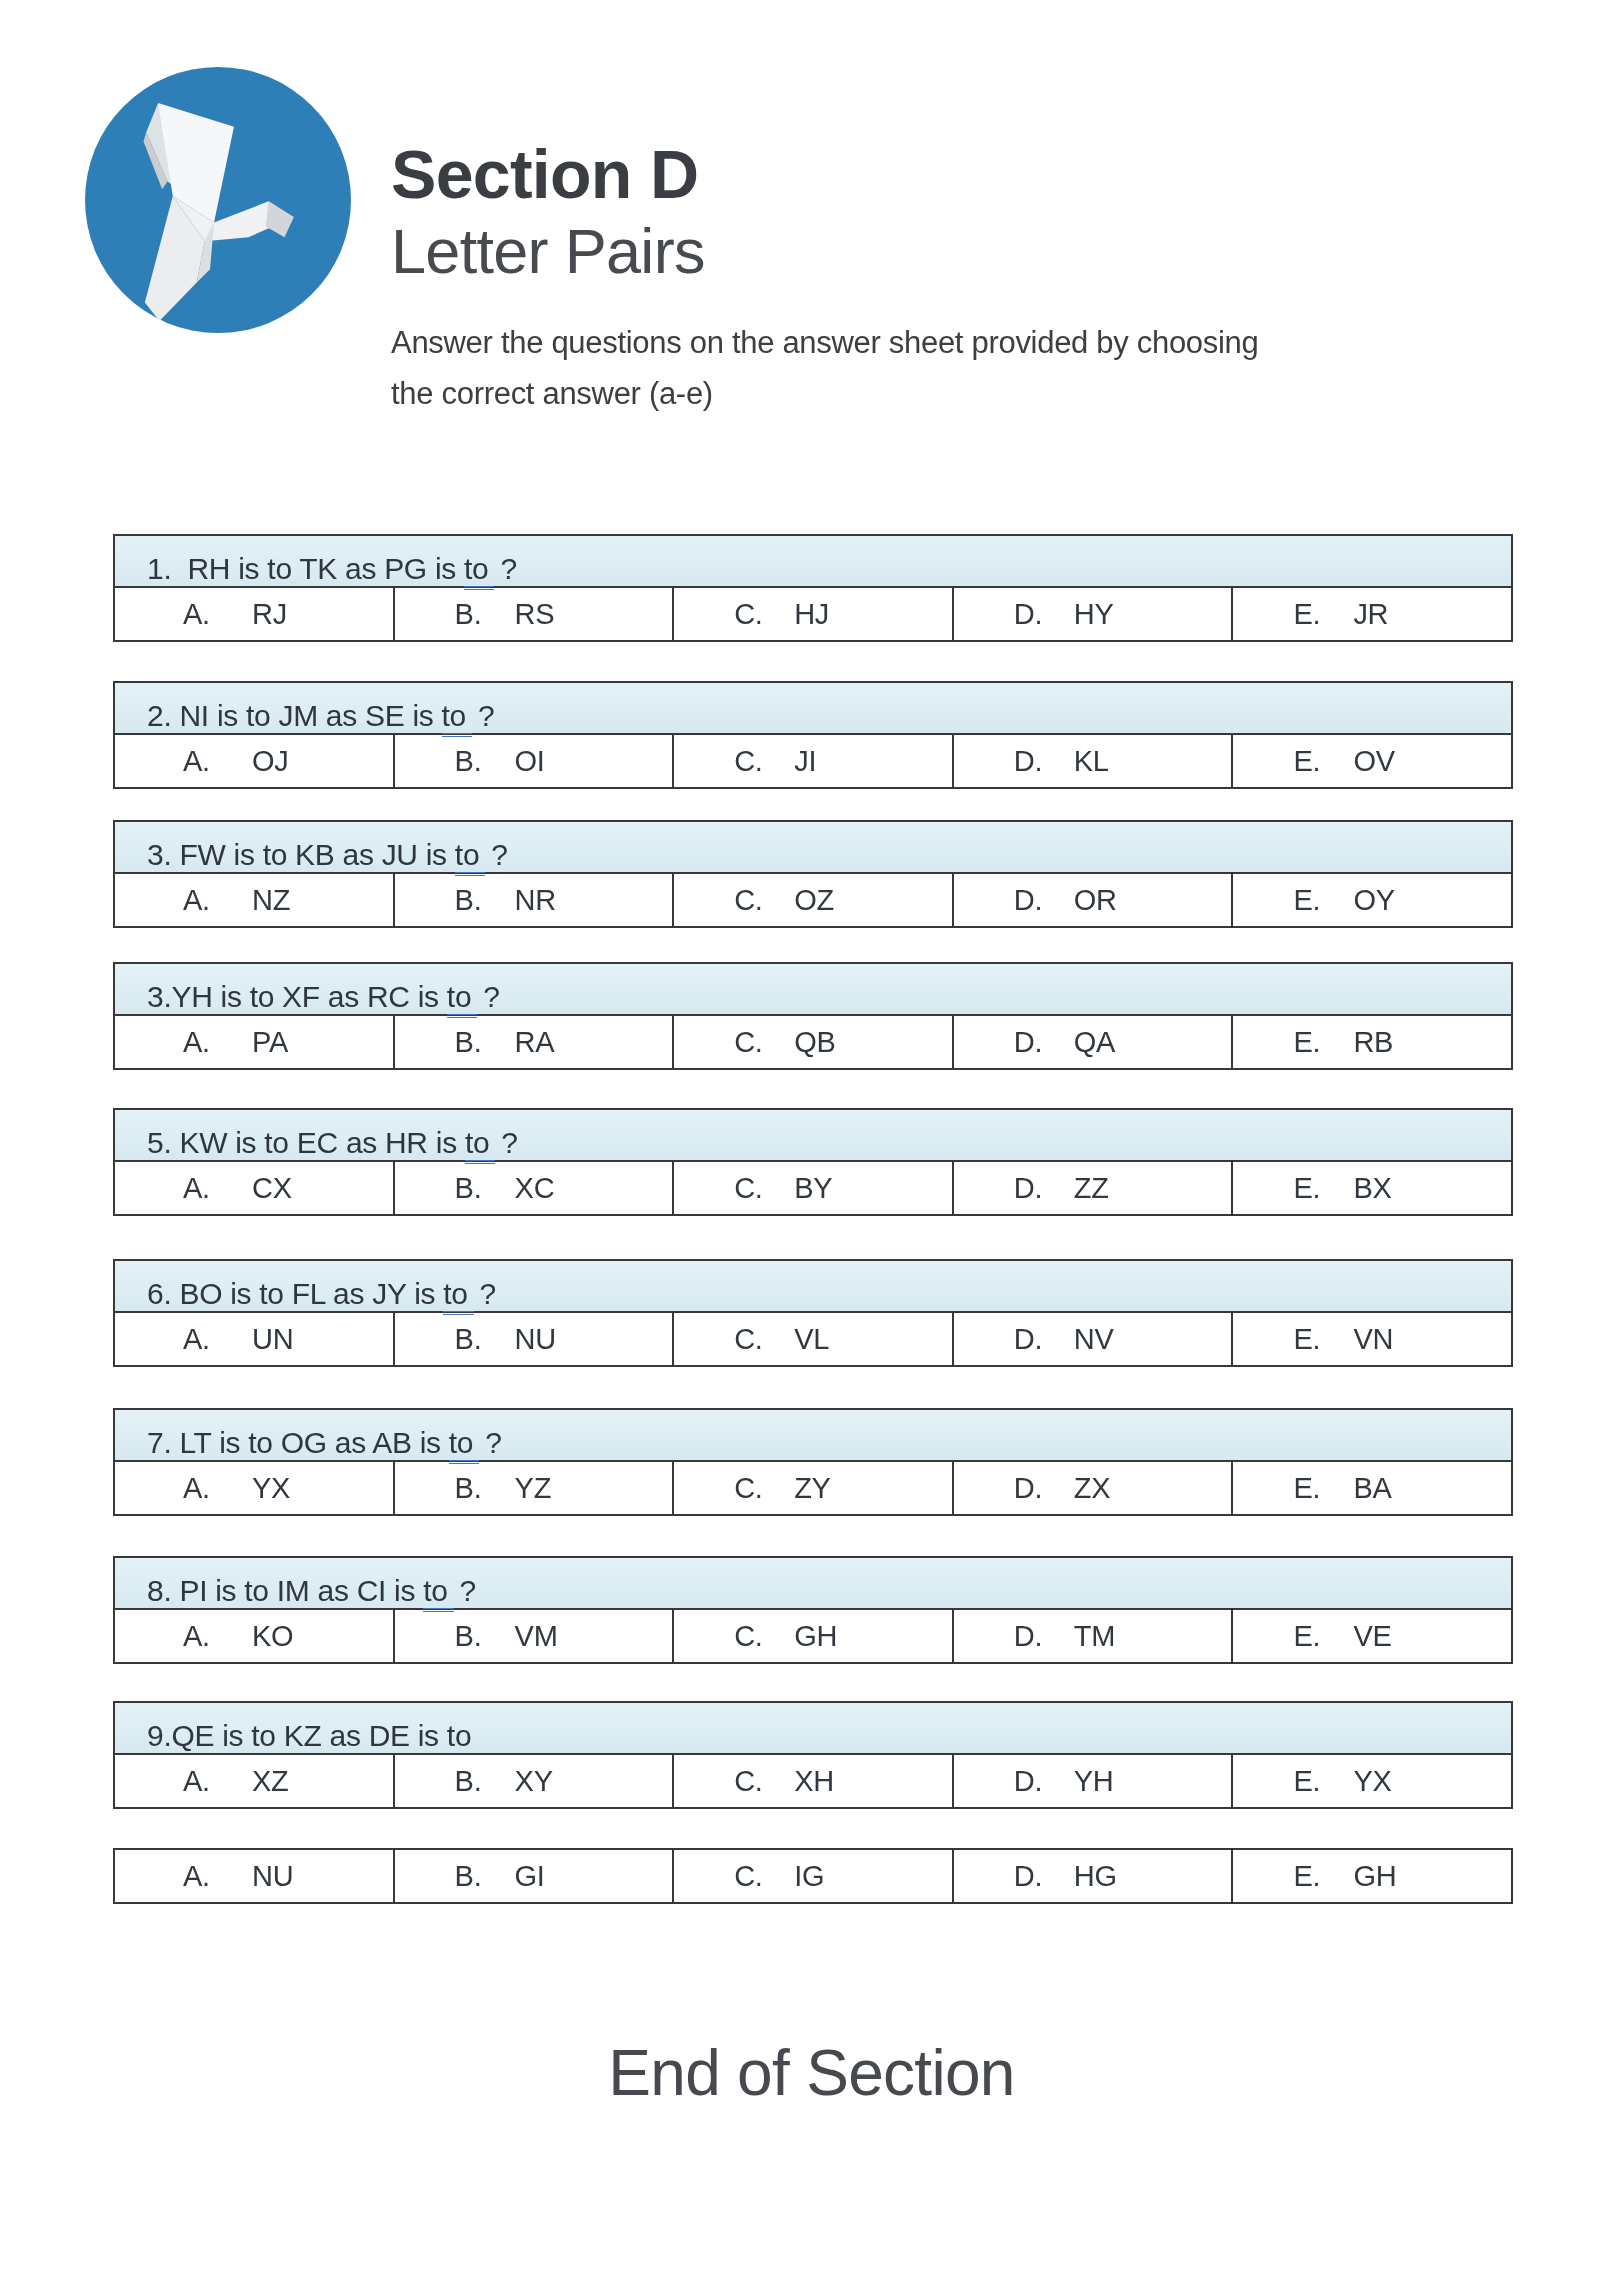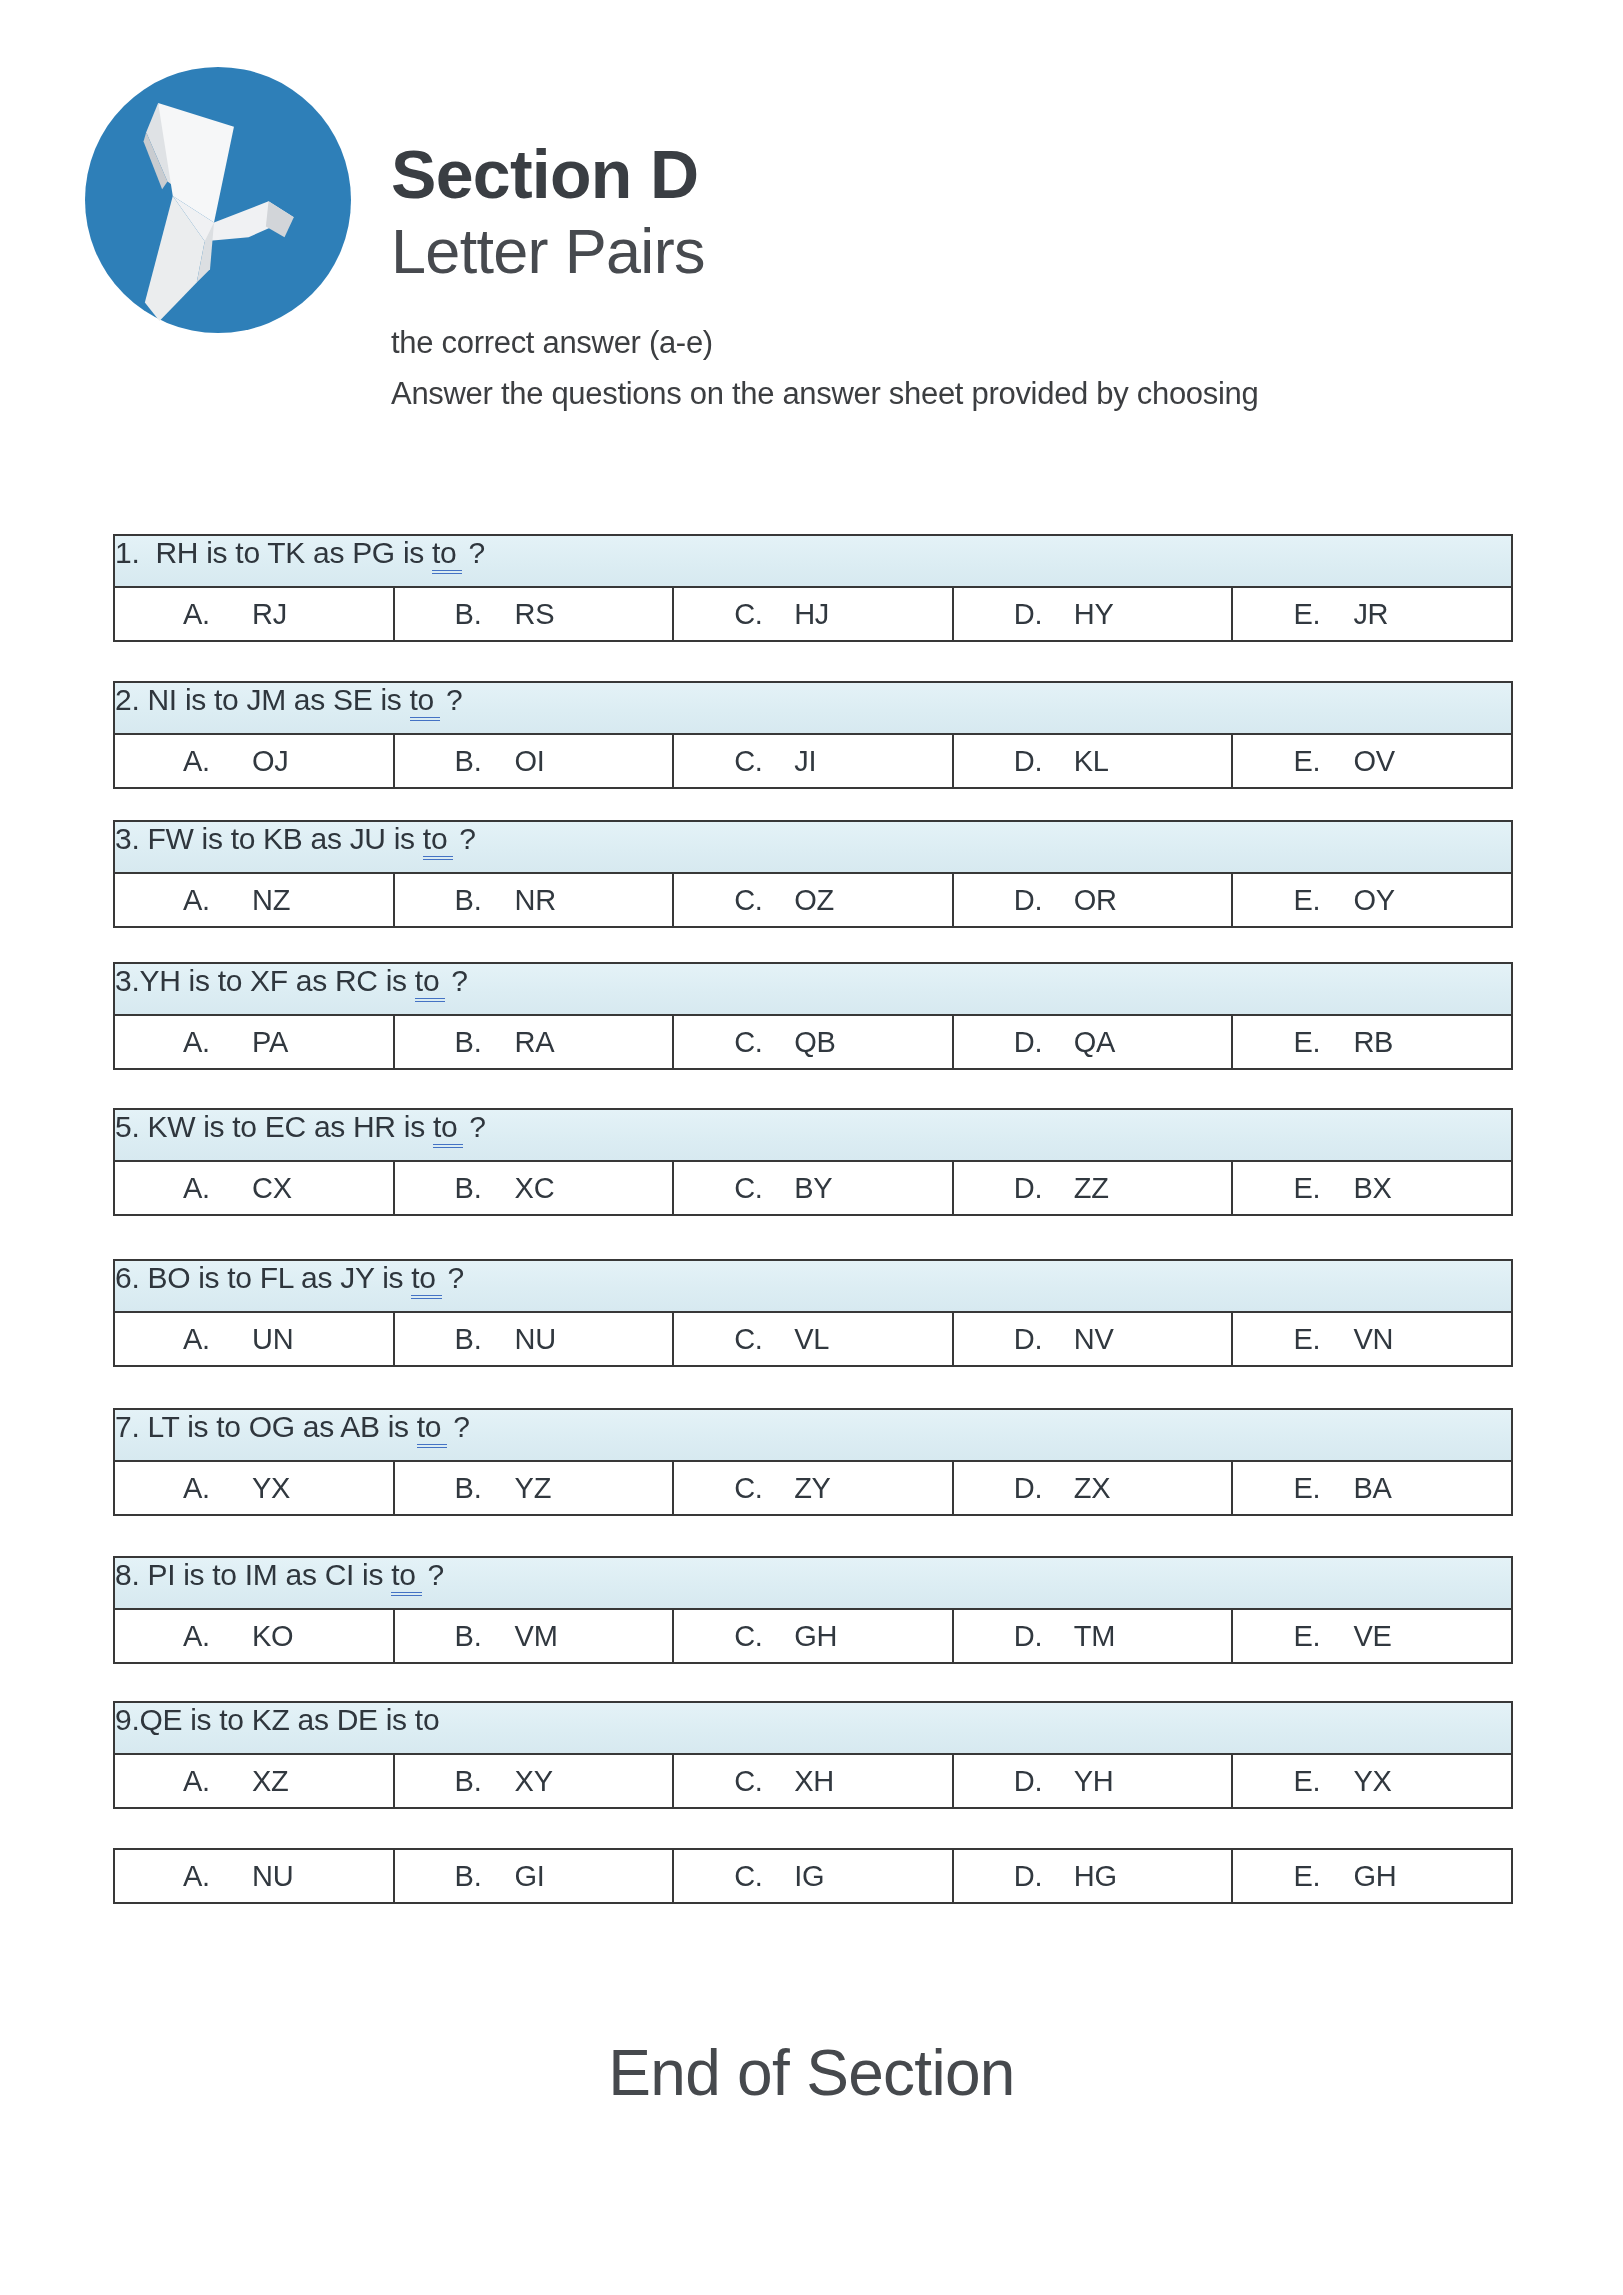--- a/index.html
+++ b/index.html
@@ -23,21 +23,21 @@
   .qtable:nth-of-type(3){margin-bottom:34px;}
   .qtable:nth-of-type(4){margin-bottom:38px;}
   .qtable:nth-of-type(5){margin-bottom:43px;}
   .qtable:nth-of-type(6){margin-bottom:41px;}
   .qtable:nth-of-type(7){margin-bottom:40px;}
   .qtable:nth-of-type(8){margin-bottom:37px;}
   .qtable:nth-of-type(9){margin-bottom:39px;}
   .qheader{
     height:50px;border-bottom:2.6px solid #383838;
     background:linear-gradient(180deg,#e4f2f7 0%,#dcedf3 55%,#d7e9f0 100%);
-    display:flex;align-items:flex-start;padding-left:0;
+    display:flex;align-items:flex-end;padding-left:32px;
   }
   .qtext{font-size:30px;color:#2f363d;letter-spacing:-0.3px;white-space:pre;}
   .uline{
     border-bottom:4.6px double #4472c4;
     padding-right:5.9px;margin-right:-2px;padding-bottom:0.7px;
   }
   .uline:empty{border:none;padding:0;margin:0;}
   .qoptions{height:52px;display:flex;}
   .opt{flex:1;display:flex;align-items:center;border-right:2px solid #383838;overflow:hidden;}
   .opt:last-child{border-right:none;}
@@ -68,22 +68,22 @@
 
     <polygon points="66,97 90,131 84,162 56,191 45,177" fill="#ebedee"></polygon>
     <polygon points="84,162 90,131 97,117 94,152" fill="#dcdfe2"></polygon>
   </svg>
 </div>
 
 <div class="headings">
   <div class="title">Section D</div>
   <div class="subtitle">Letter Pairs</div>
   <div class="instructions">
+    <div>Answer the questions on the answer sheet provided by choosing</div>
     <div>the correct answer (a-e)</div>
-    <div>Answer the questions on the answer sheet provided by choosing</div>
   </div>
 </div>
 
 <div class="questions" id="questions">
   <div class="qtable">
     <div class="qheader">
       <div class="qtext"><span>1.  RH is to TK as PG is </span><span class="uline">to</span><span> ?</span></div>
     </div>
     <div class="qoptions">
       <div class="opt">

